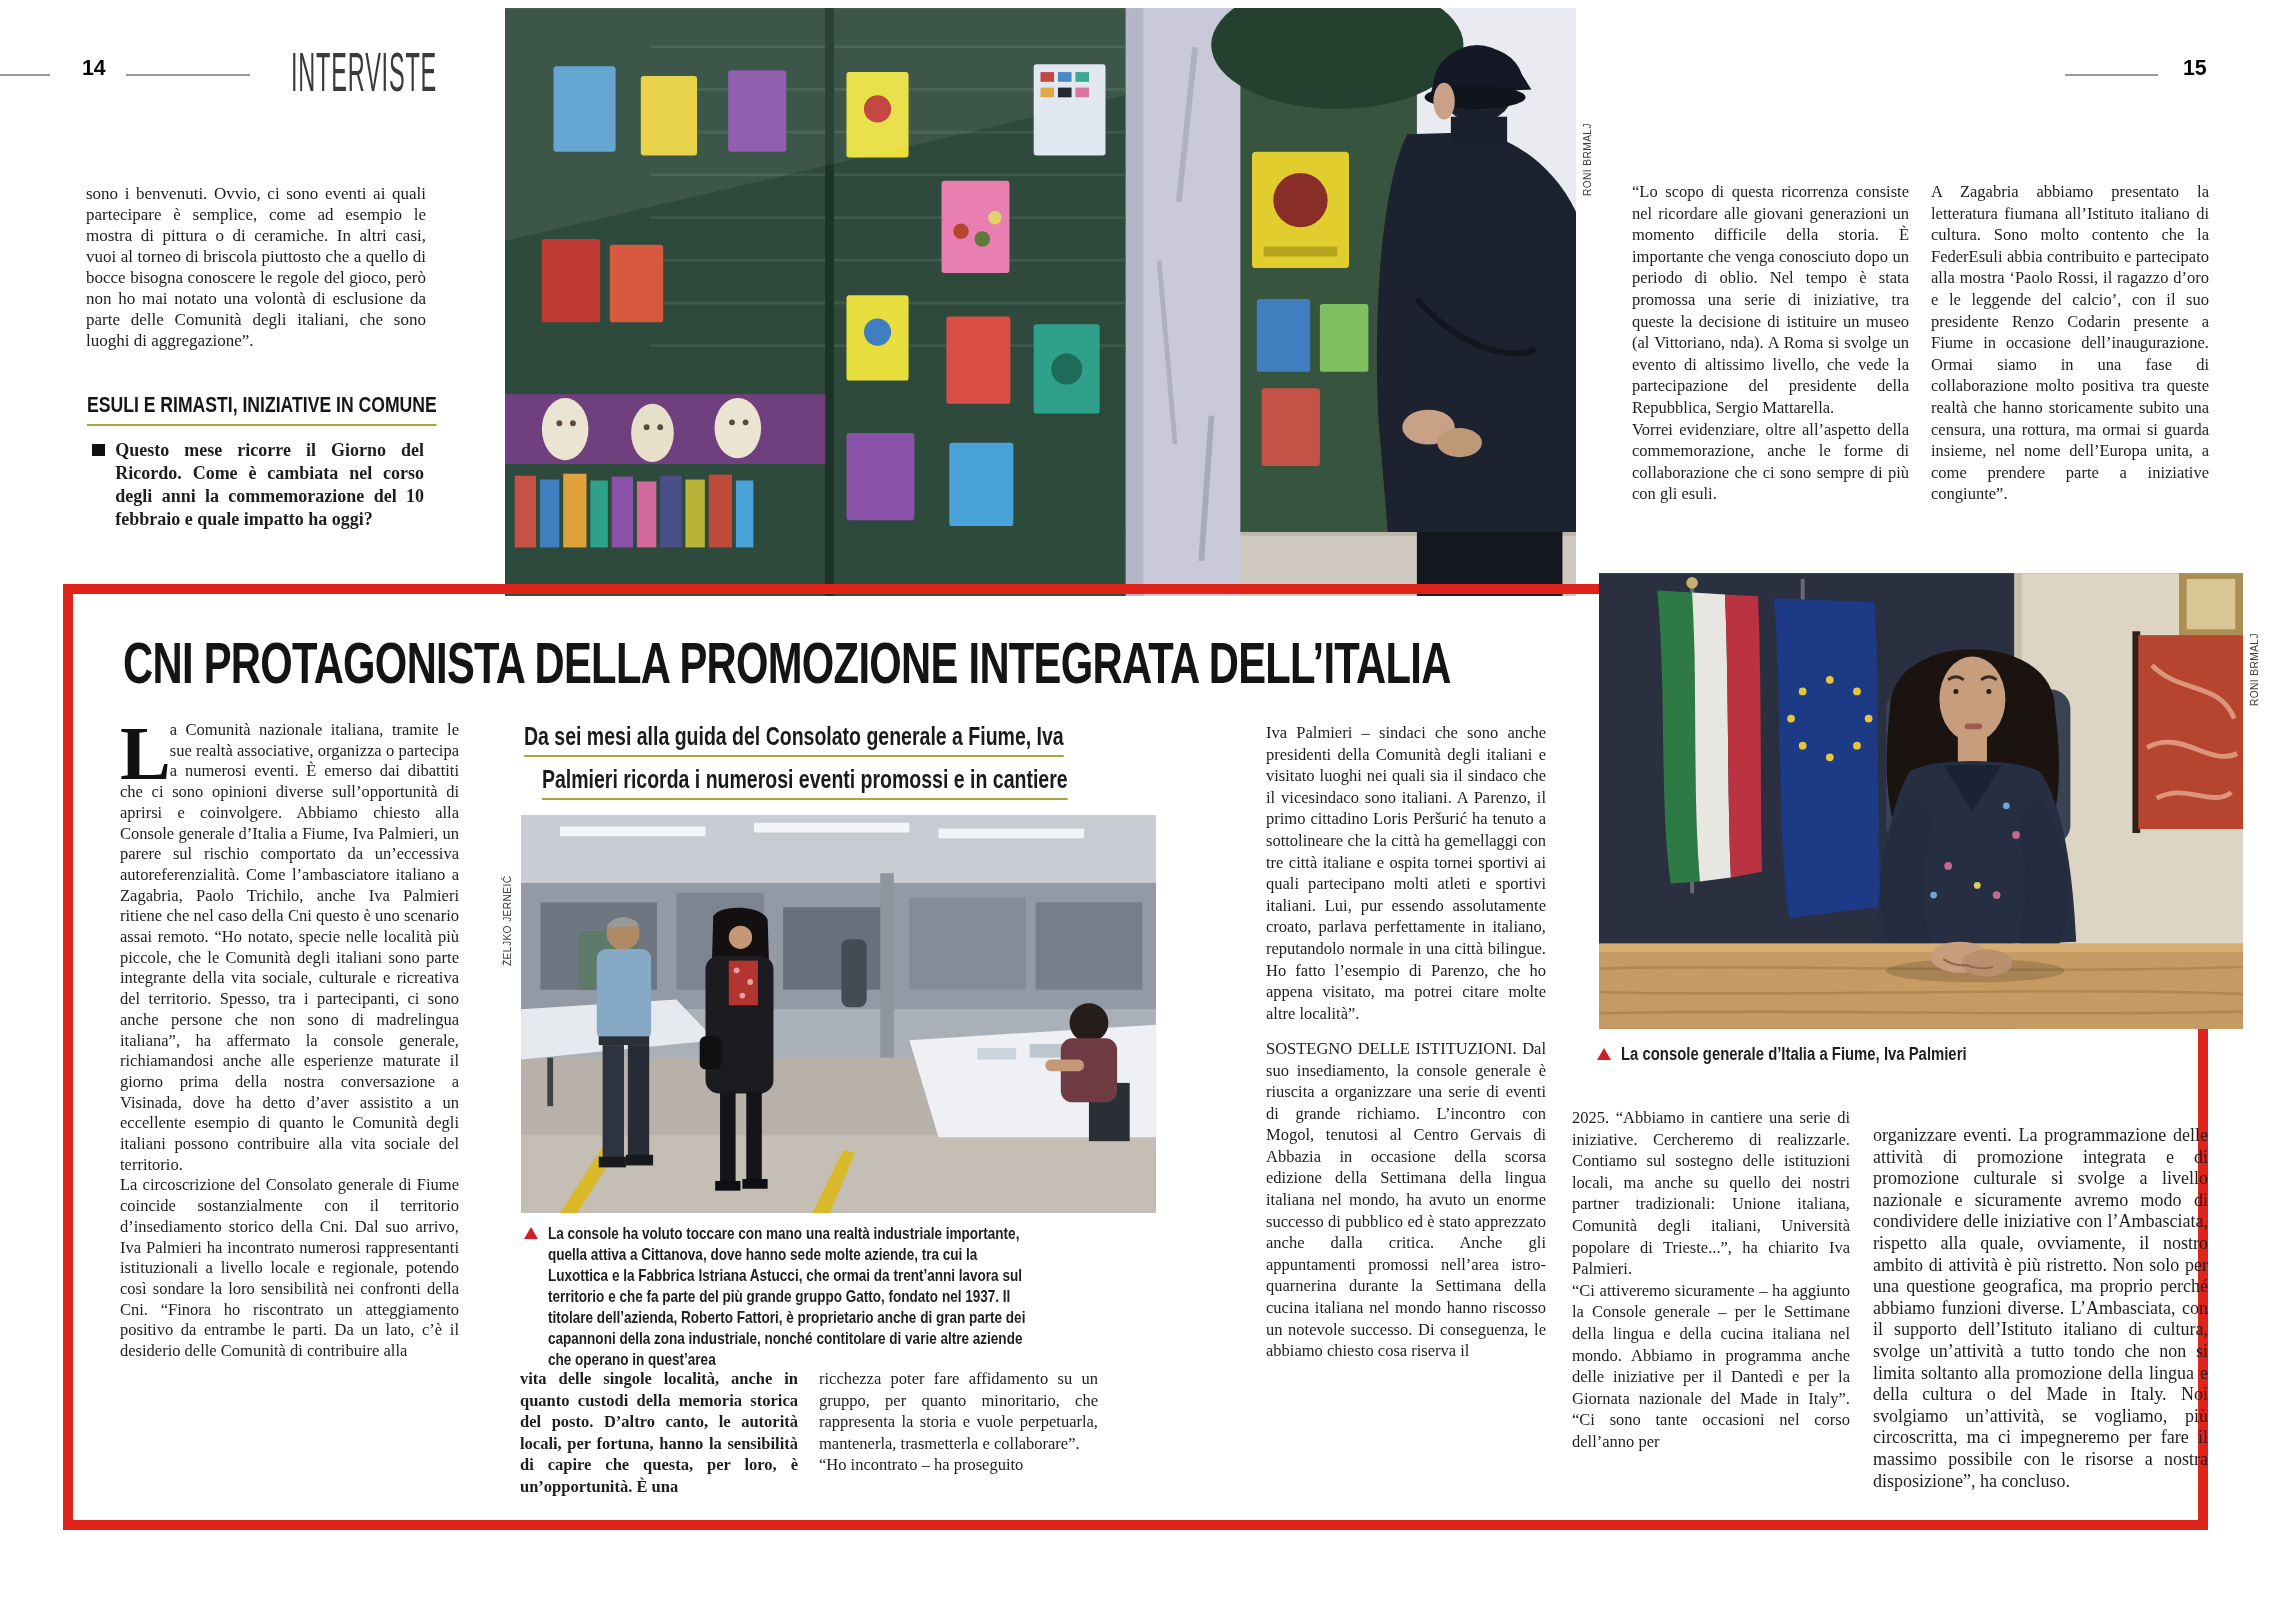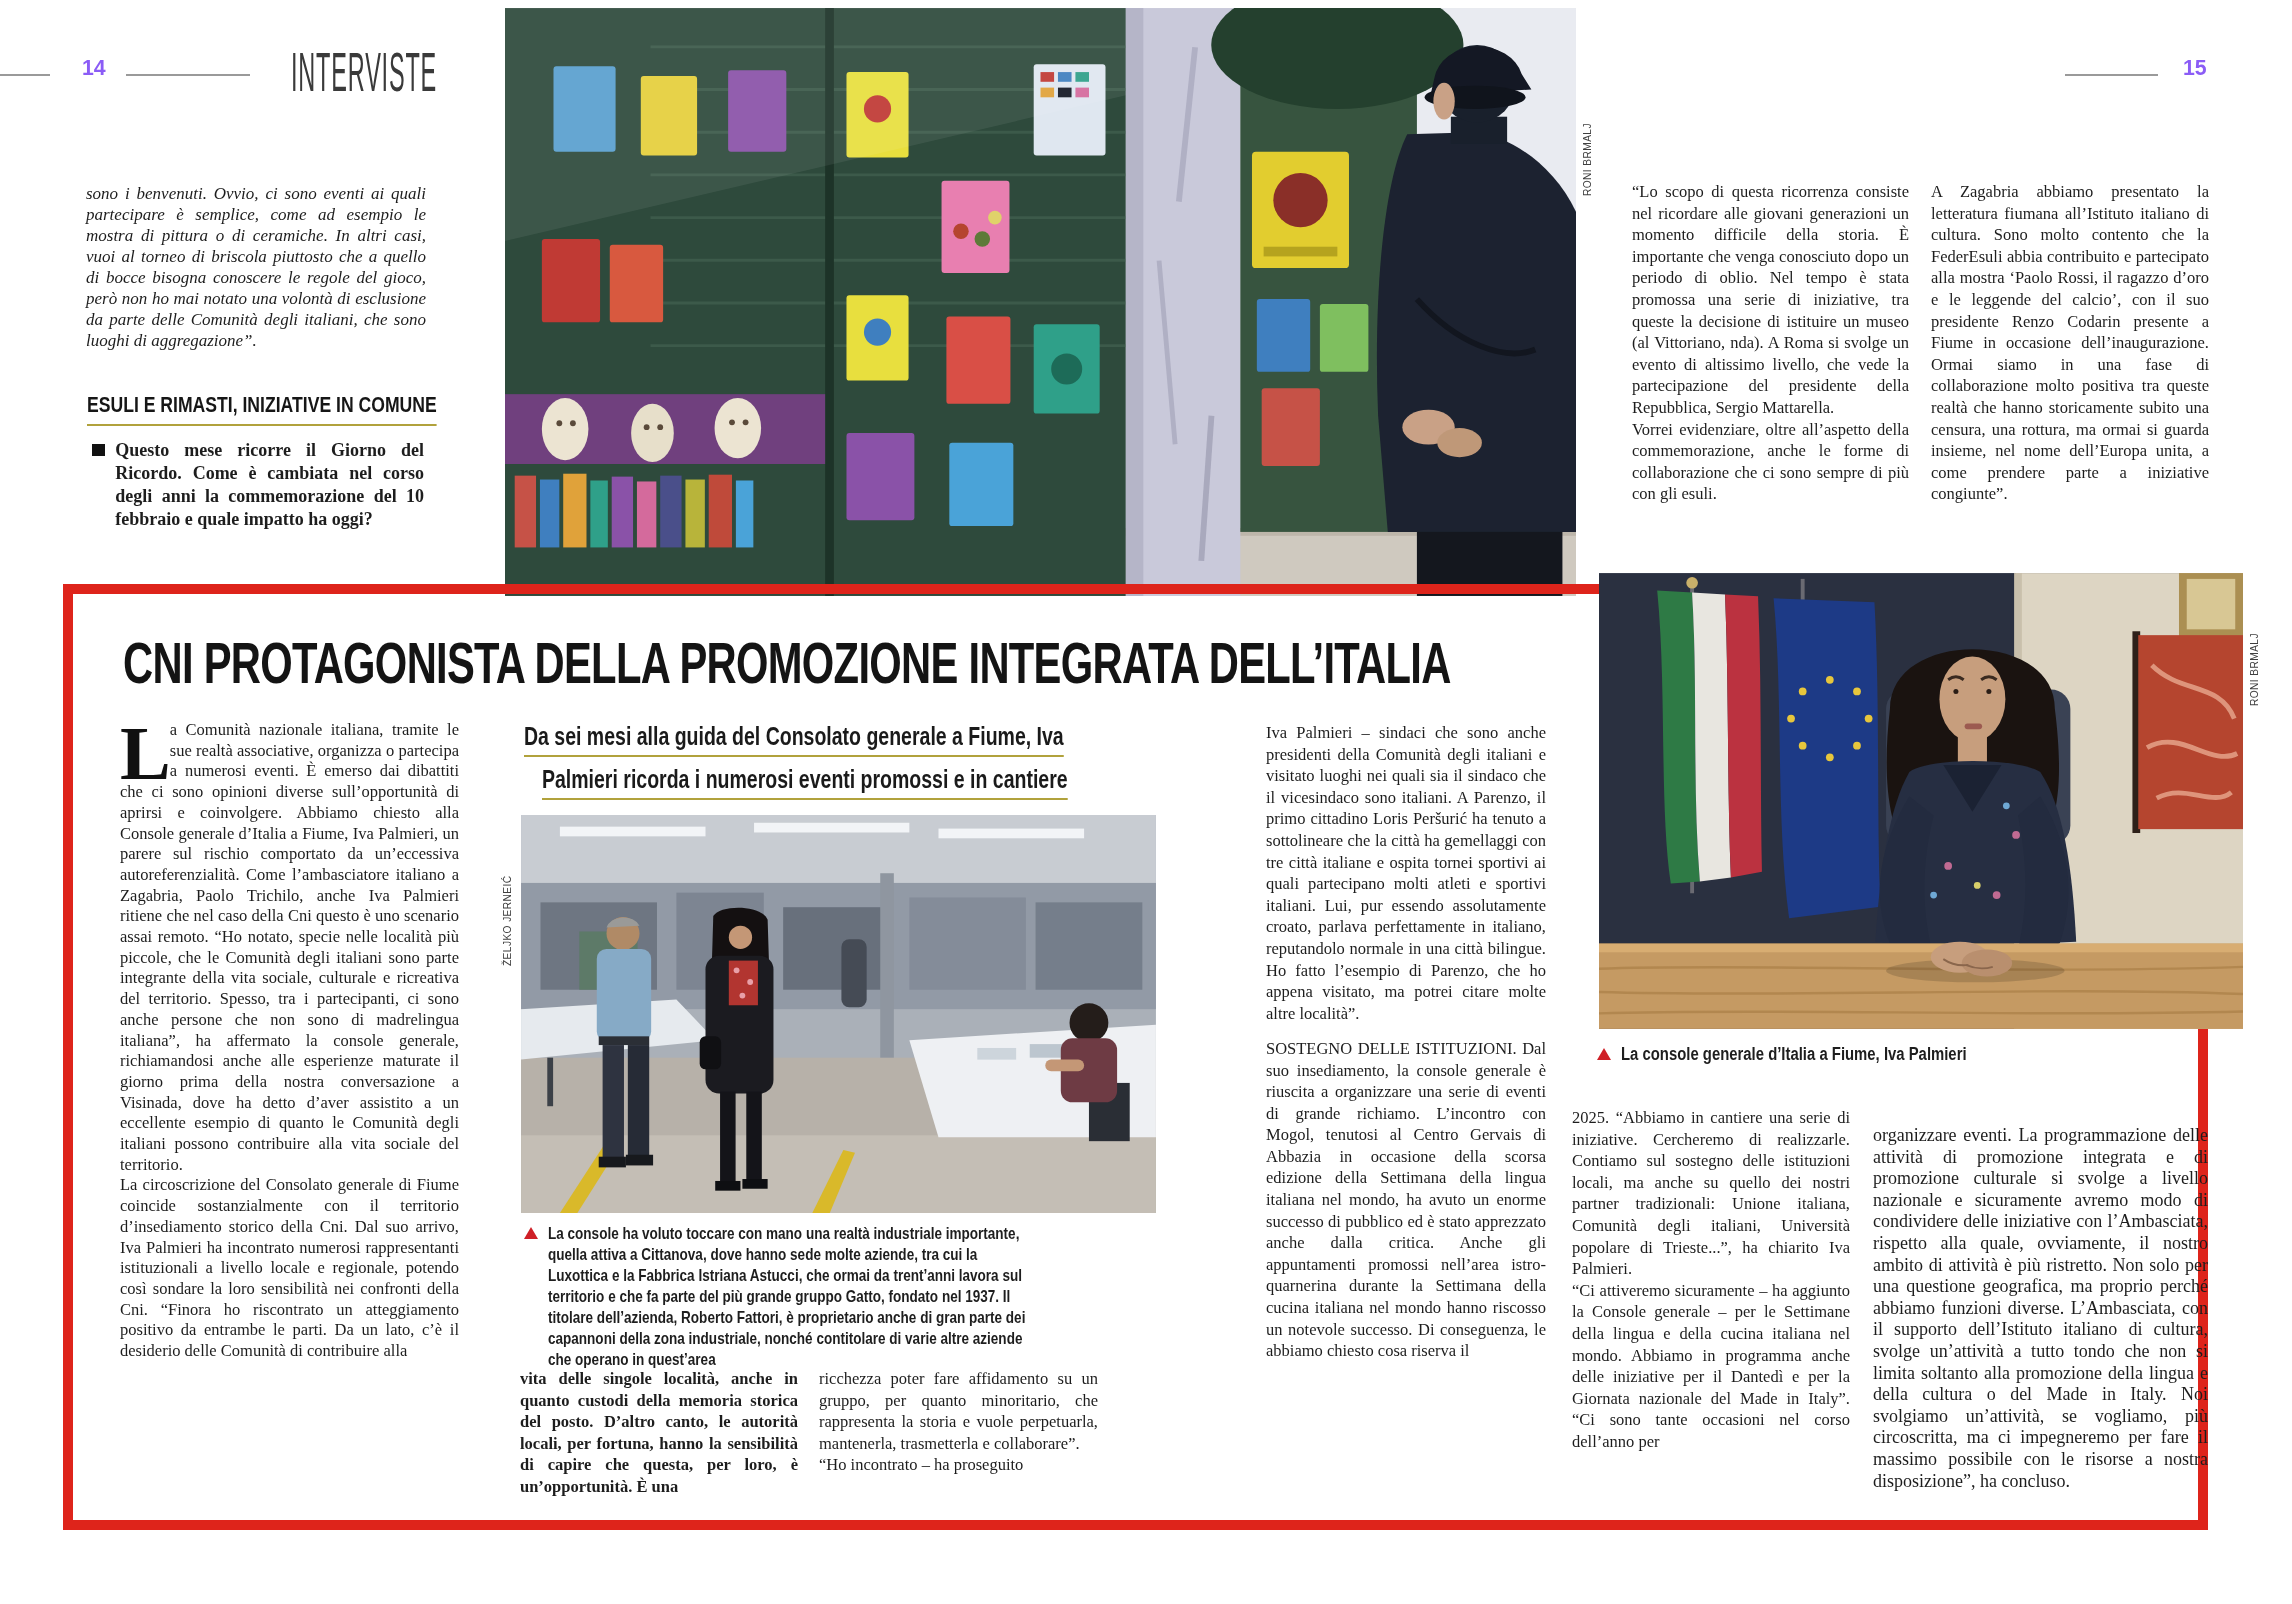--- a/index.html
+++ b/index.html
@@ -1,20 +1,20 @@
 <!DOCTYPE html>
 <html lang="it"><head>
 <meta charset="utf-8">
 <style>
   html,body{margin:0;padding:0;background:#ffffff;}
   .spread{position:relative;width:2293px;height:1605px;background:#fff;overflow:hidden;
           font-family:"Liberation Serif",serif;color:#1d1d1d;}
   .abs{position:absolute;}
   .rule{background:#9a9a9a;height:1.9px;}
-  .pagenum{font:bold 21.3px "Liberation Sans",sans-serif;color:#8b5cf6;}
+  .pagenum{font:bold 21.3px "Liberation Sans",sans-serif;color:#000000;}
   .section-title{font:400 56px "Liberation Sans",sans-serif;color:#3a3a3a;letter-spacing:1.9px;
                  transform:scaleX(.42);transform-origin:0 0;white-space:nowrap;}
   .body-text{text-align:justify;hyphens:auto;}
   .body-text p{margin:0;}
   .intro-text{font-size:17px;line-height:21px;}
   .q-head span{display:inline-block;font:bold 22px "Liberation Sans",sans-serif;color:#161616;
                white-space:nowrap;transform:scaleX(.8);transform-origin:0 0;
                border-bottom:2.9px solid #b1a23c;padding-bottom:5.8px;}
   .question{display:flex;gap:10.7px;}
   .sq{width:12.6px;height:12.6px;background:#111;margin-top:4.9px;flex:none;}
@@ -155,21 +155,21 @@
       <path d="M958,72 a46,38 0 0 1 90,-4 l10,16 -104,6 z" fill="#141824"></path>
       <ellipse cx="1000" cy="92" rx="52" ry="12" fill="#10141c"></ellipse>
       <ellipse cx="968" cy="96" rx="11" ry="19" fill="#c9a186"></ellipse>
       <path d="M940,300 C980,345 1030,365 1062,352" stroke="#12161f" stroke-width="6" fill="none"></path>
       <ellipse cx="952" cy="432" rx="27" ry="18" fill="#c9a186"></ellipse>
       <ellipse cx="984" cy="448" rx="23" ry="15" fill="#bf9878"></ellipse>
     </g>
   </svg>
   <div class="abs vcredit" style="left:1582px;top:70px;height:126px;">RONI BRMALJ</div>
 
-  <div class="abs body-text intro-text" style="left:86px;top:183px;width:340px;font-style:italic;">
+  <div class="abs body-text intro-text" style="left:86px;top:183px;width:340px;">
     <p>sono i benvenuti. Ovvio, ci sono eventi ai quali partecipare è semplice, come ad esempio le mostra di pittura o di ceramiche. In altri casi, vuoi al torneo di briscola piuttosto che a quello di bocce bisogna conoscere le regole del gioco, però non ho mai notato una volontà di esclusione da parte delle Comunità degli italiani, che sono luoghi di aggregazione”.</p>
   </div>
 
   <div class="abs q-head" style="left:87px;top:392px;">
     <span>ESULI E RIMASTI, INIZIATIVE IN COMUNE</span>
   </div>
 
   <div class="abs question" style="left:92px;top:439px;width:332px;">
     <span class="sq"></span>
     <div class="qtext">Questo mese ricorre il Giorno del Ricordo. Come è cambiata nel corso degli anni la commemorazione del 10 febbraio e quale impatto ha oggi?</div>

